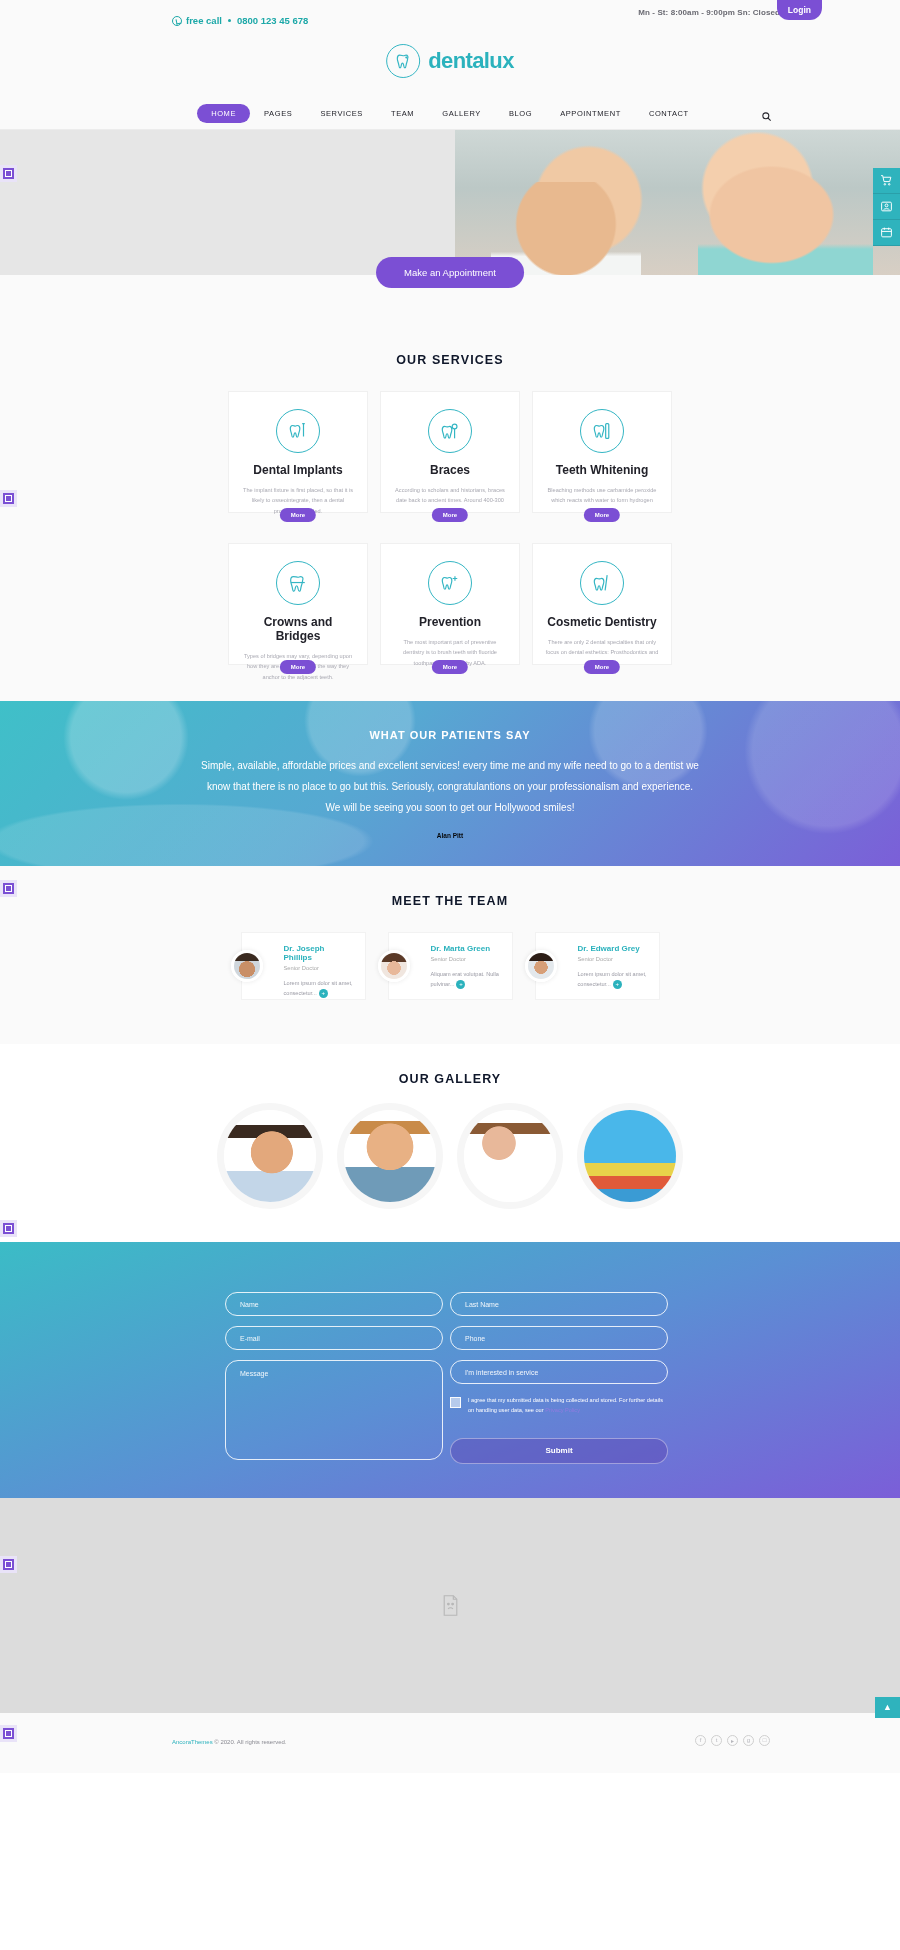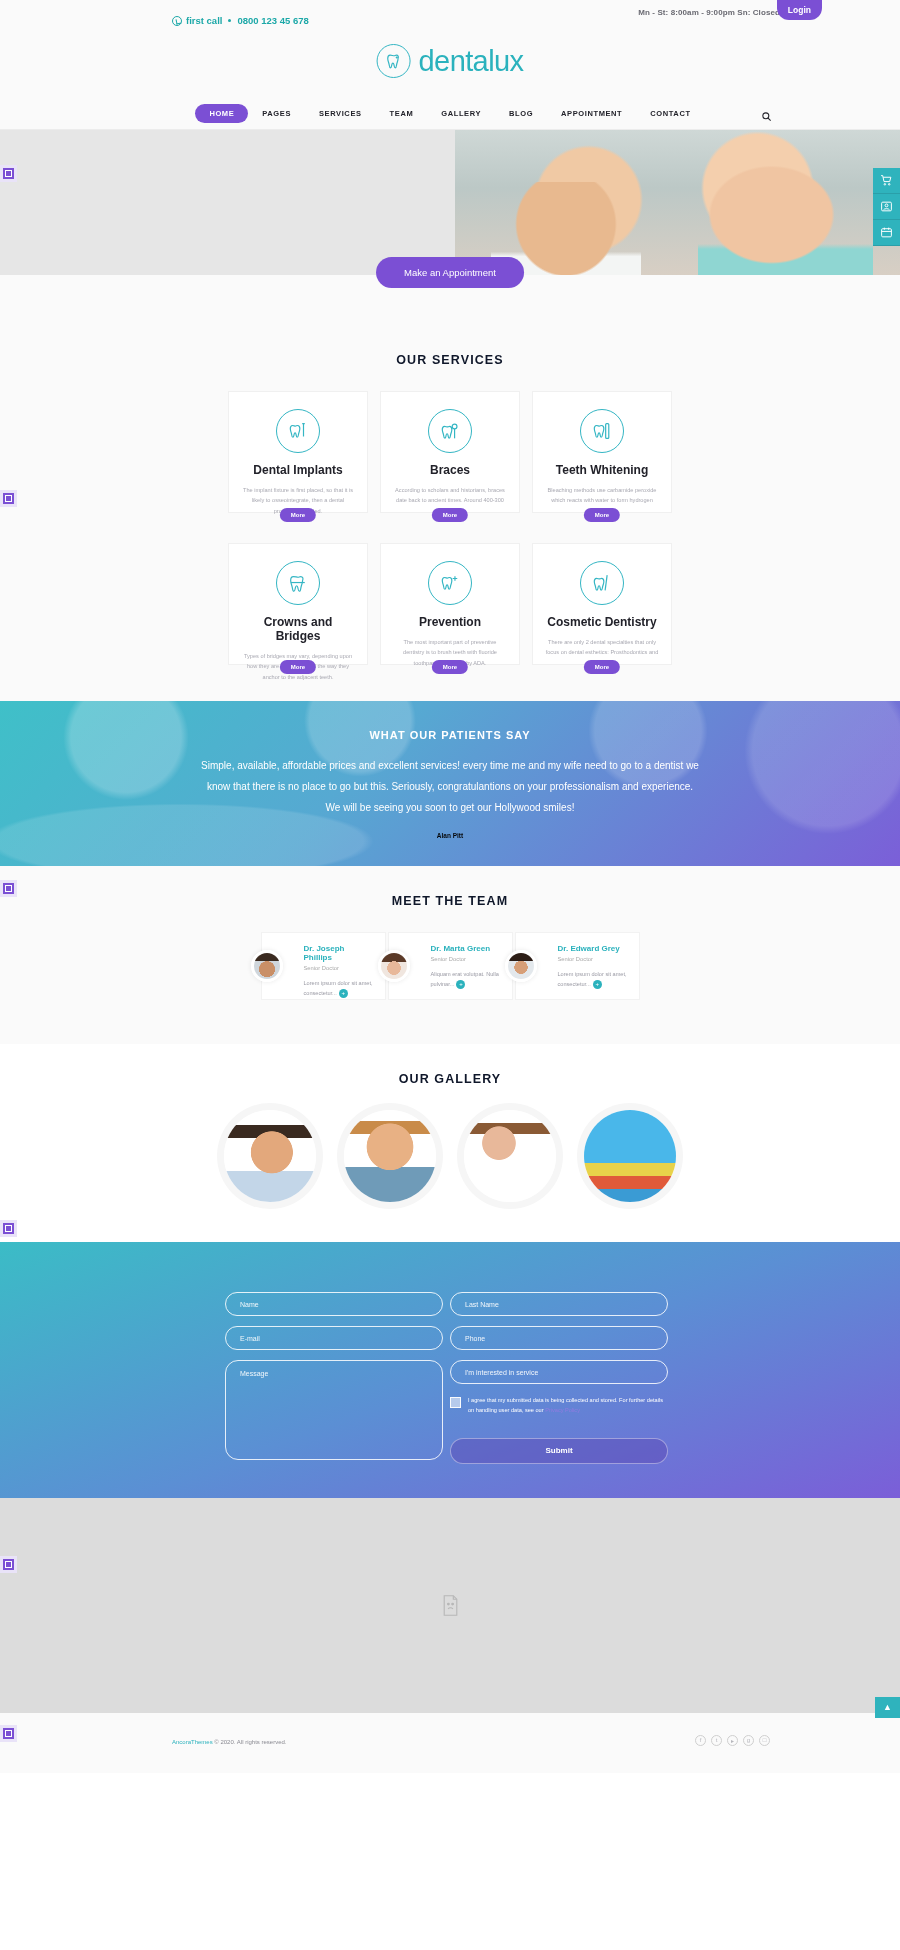--- a/index.html
+++ b/index.html
@@ -42,28 +42,28 @@
   
   .header { height: 68px; background: #fafafa; position: relative; }
   .logo {
     position: absolute; left: 50%; top: 14px; transform: translateX(-50%);
     display: flex; align-items: center; gap: 8px;
   }
   .logo-mark {
     width: 34px; height: 34px; border: 1.6px solid #35b6c4; border-radius: 50%;
     display: flex; align-items: center; justify-content: center; color: #35b6c4;
   }
-  .logo-text { font-size: 29px; color: #2bb2bd; font-weight: normal; letter-spacing: -.6px; }
+  .logo-text { font-size: 22px; color: #2bb2bd; font-weight: bold; letter-spacing: -.6px; }
 
   
   .nav { height: 32px; background: #fafafa; position: relative;
          display: flex; align-items: center; justify-content: center; gap: 0px;
          border-bottom: 1px solid #ececec; }
   .nav a {
-    font-size: 7.5px; font-weight: bold; color: #22222a; letter-spacing: .6px;
+    font-size: 7.5px; font-weight: normal; color: #22222a; letter-spacing: .6px;
     text-decoration: none; padding: 5px 14px; white-space: nowrap;
   }
   .nav a.active {
     background: #7b4fd4; color: #fff; border-radius: 11px; padding: 5px 14px;
   }
   .search-ic {
     position: absolute; right: 128px; top: 10px;
     width: 11px; height: 11px; cursor: pointer;
   }
 
@@ -153,21 +153,21 @@
   }
   .testi h3 { color: #fff; font-size: 11px; font-weight: bold; letter-spacing: 1px; z-index: 2; }
   .testi p {
     color: #fff; font-size: 10px; line-height: 2.1; text-align: center;
     width: 500px; margin-top: 14px; z-index: 2;
   }
   .testi .author { font-size: 6.5px; font-weight: bold; margin-top: 14px; opacity: .95; }
 
   
   .team { background: #fafafa; padding: 28px 0 44px; position: relative; }
-  .team-cards { display: flex; justify-content: center; gap: 2px; margin-top: 24px; }
+  .team-cards { display: flex; justify-content: center; gap: 22px; margin-top: 24px; }
   .team-card {
     width: 125px; height: 68px; background: #fff; border: 1px solid #f2f2f2;
     position: relative; padding: 11px 10px 10px 42px;
   }
   .team-av {
     position: absolute; left: -11px; top: 17px; width: 32px; height: 32px;
     border-radius: 50%; border: 3px solid #fff; box-shadow: 0 0 5px rgba(0,0,0,.09);
     overflow: hidden;
   }
   .team-card h5 { font-size: 8px; color: #2bb2bd; font-weight: bold; }
@@ -281,21 +281,21 @@
       <svg width="13" height="13" viewBox="0 0 24 24" fill="none" stroke="#fff" stroke-width="1.8">
           <rect x="3" y="5" width="18" height="15" rx="2"></rect>
           <path d="M3 10h18M8 3v4M16 3v4"></path>
         </svg>
     </div>
   </div>
 
   <div class="topbar">
     <div class="freecall">
       <span class="phone-ic"></span>
-      <span>first call</span>
+      <span>free call</span>
       <span class="dot"></span>
       <span>0800 123 45 678</span>
     </div>
     <div class="hours">Mn - St: 8:00am - 9:00pm Sn: Closed</div>
     <button class="login-btn">Login</button>
   </div>
 
   <div class="header">
     <div class="logo">
       <span class="logo-mark">

